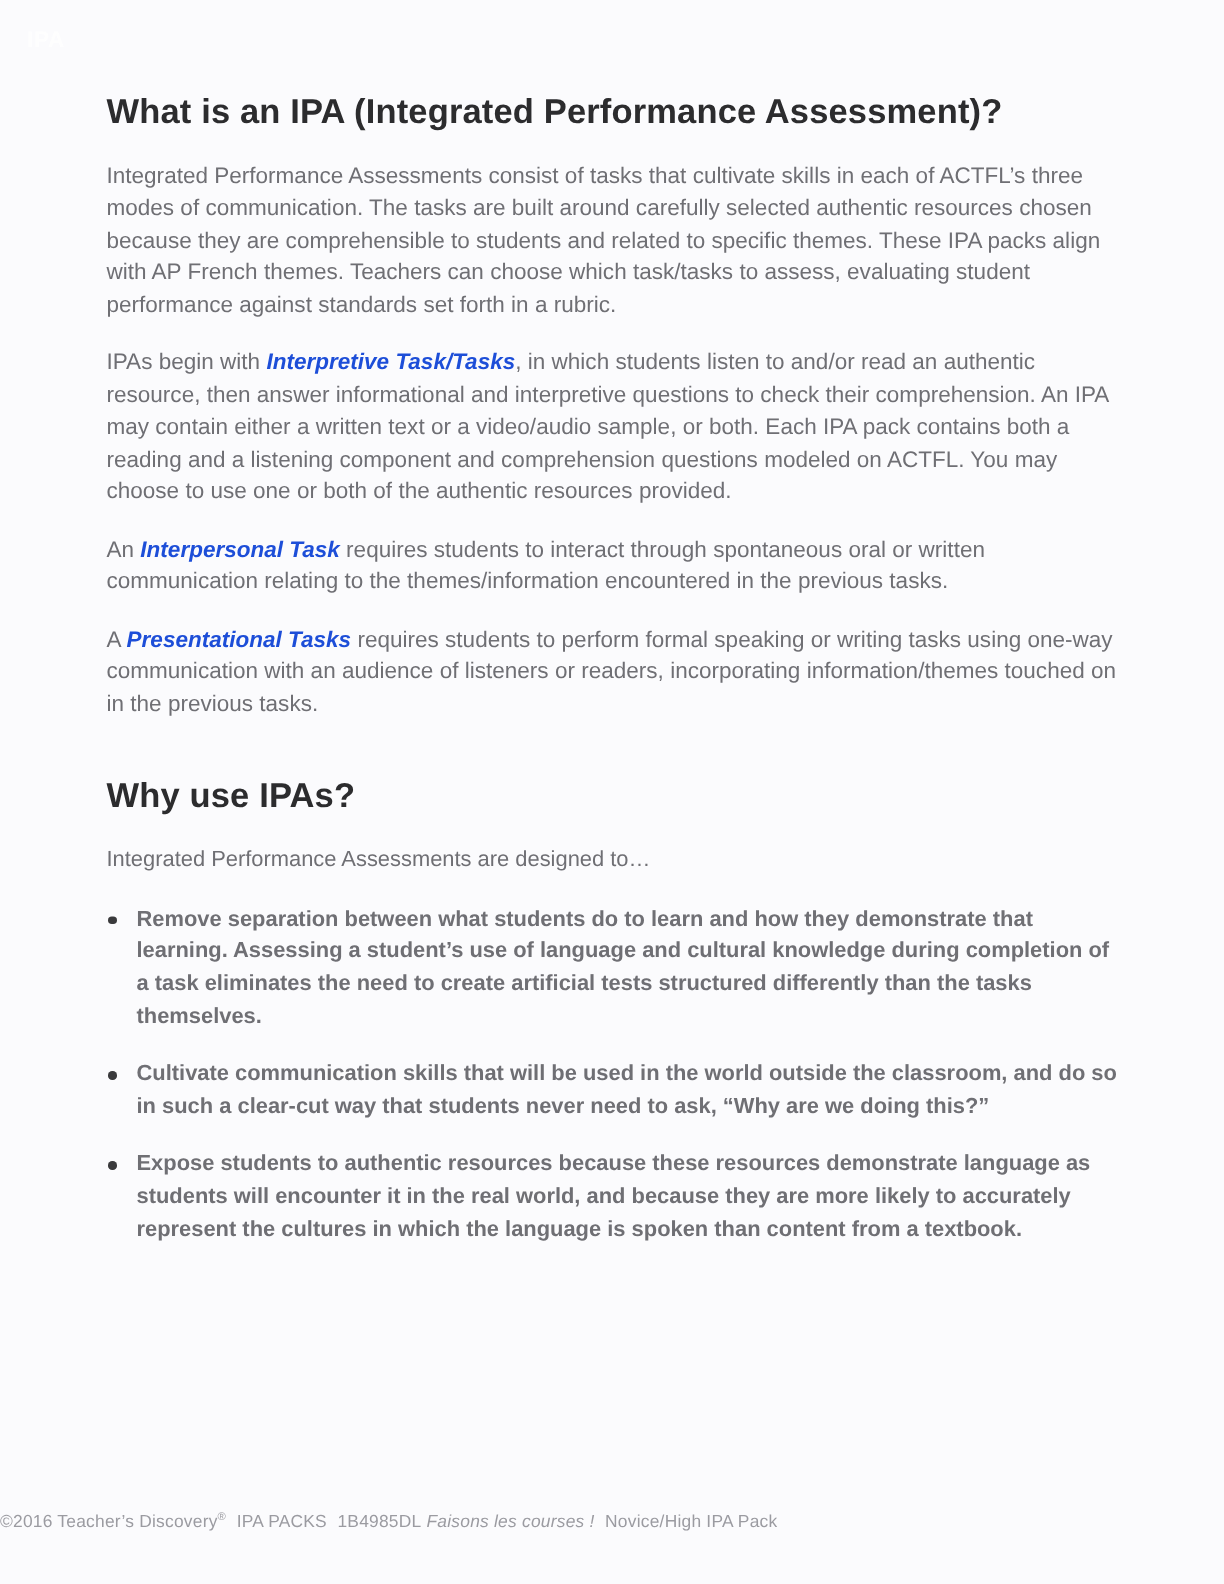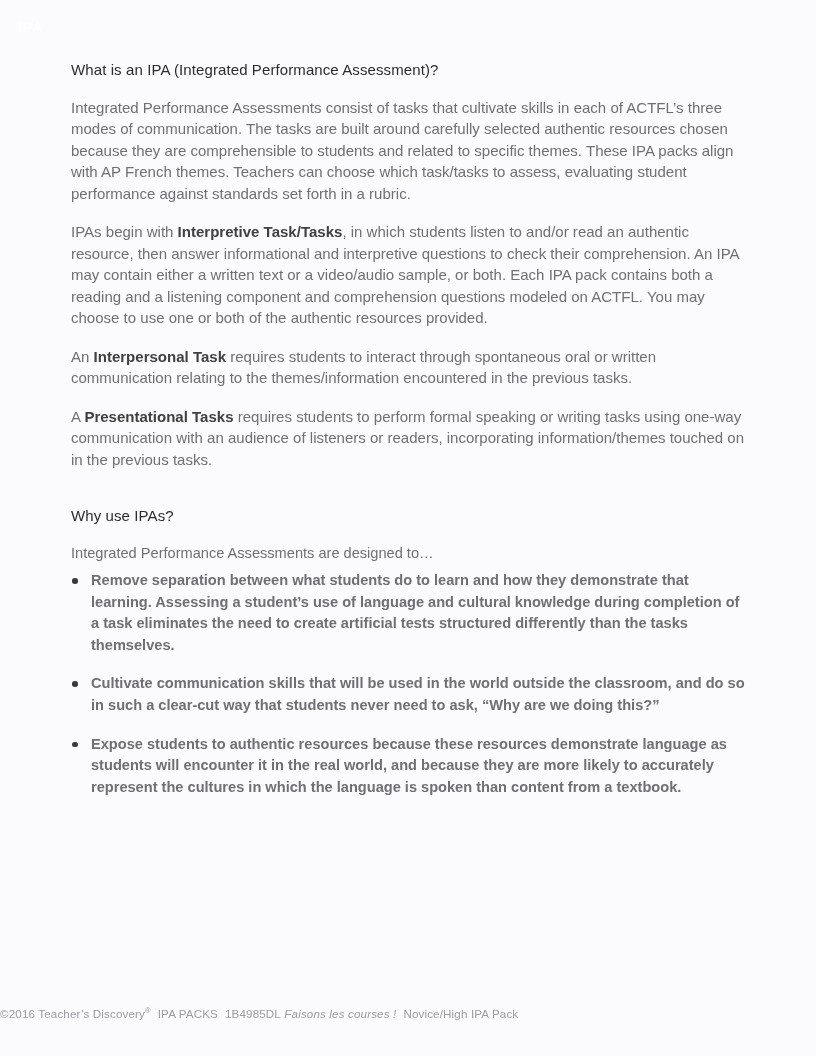--- a/index.html
+++ b/index.html
@@ -38,51 +38,52 @@
   }
 
   .content {
     position: absolute;
     left: 71px;
     top: 60px;
     width: 674px;
   }
 
   h1.section-heading {
-    font-size: 15px;
-    font-weight: 400;
+    font-size: 23px;
+    font-weight: 700;
     color: #2c2c2e;
     margin: 0 0 17px 0;
     letter-spacing: 0.1px;
     line-height: 1.3;
   }
 
   h1.section-heading.second {
     margin-top: 36px;
   }
 
   p.body-text {
     font-size: 15px;
     line-height: 21.5px;
     color: #6f6f74;
     margin: 0 0 17px 0;
     letter-spacing: 0.01px;
   }
 
   p.body-text b,
   p.body-text strong {
-    color: #404040;
+    color: #1d4ed8;
     font-weight: 700;
+    font-style: italic;
   }
 
   p.lead-text {
     font-size: 14.6px;
     line-height: 21.5px;
     color: #6f6f74;
-    margin: 0 0 6px 0;
+    margin: 0 0 18px 0;
   }
 
   ul.benefits {
     list-style: none;
     margin: 0;
     padding: 0;
     font-weight: bold;
   }
 
   ul.benefits li {

